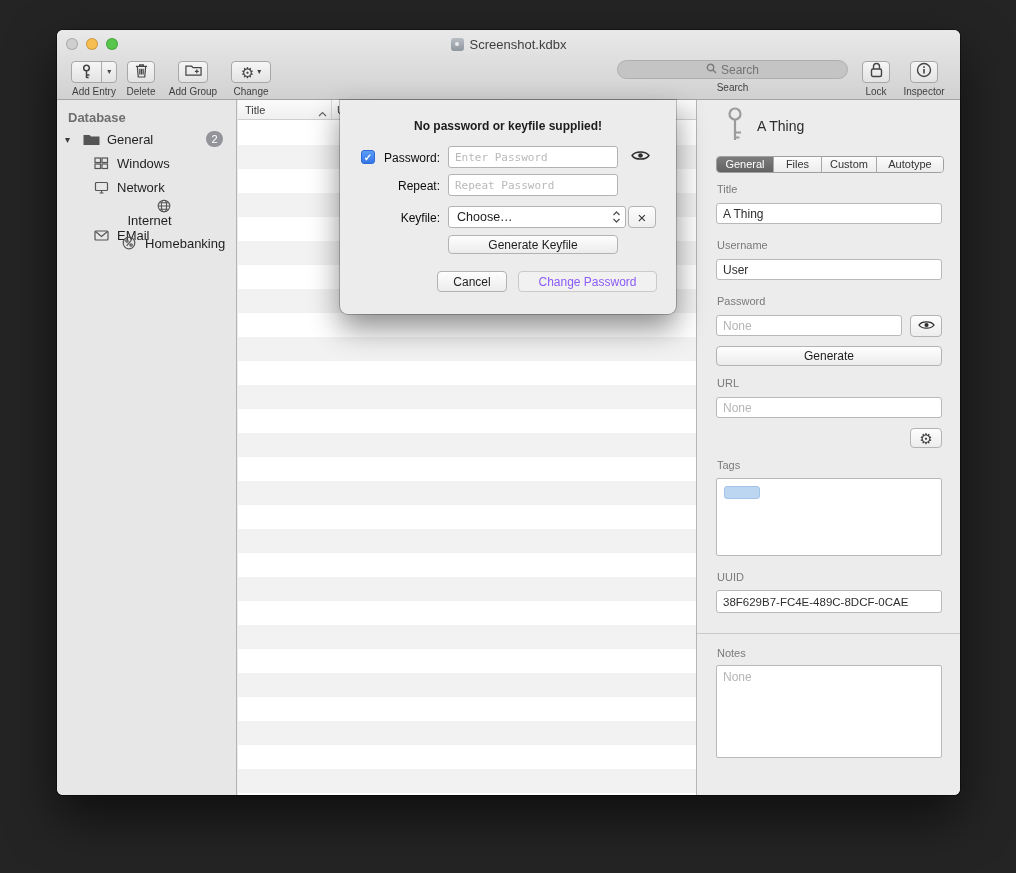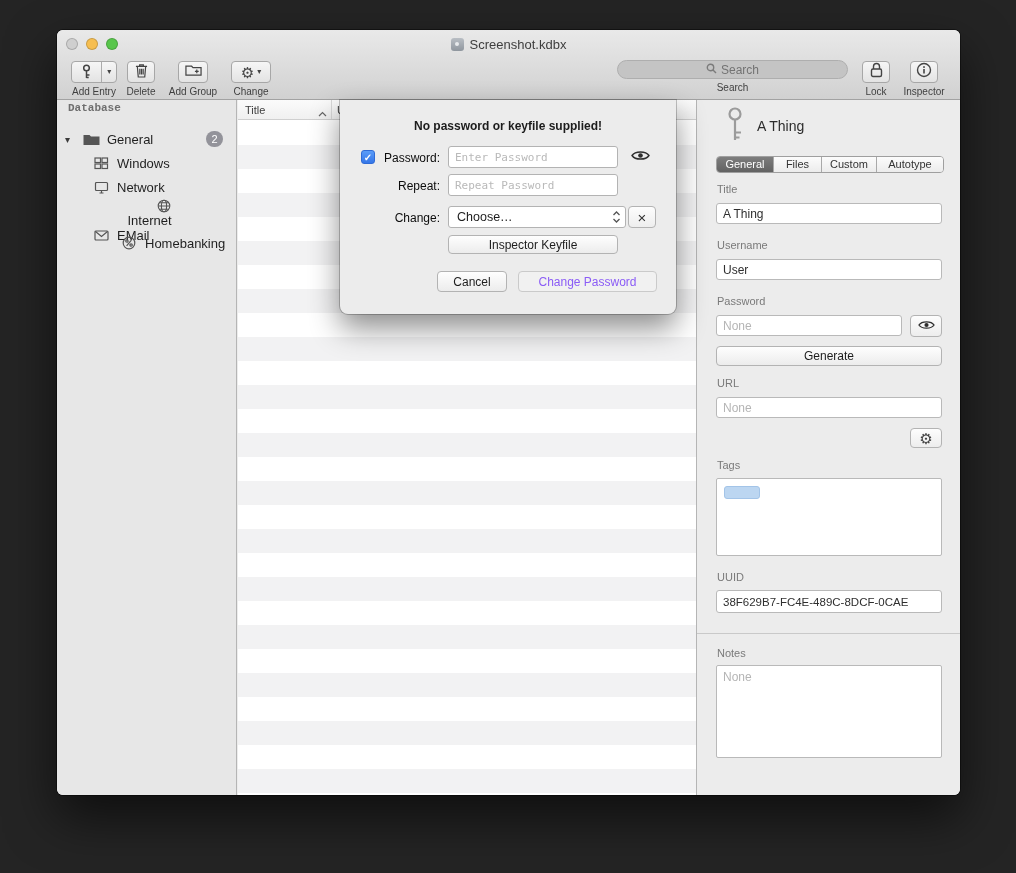--- a/index.html
+++ b/index.html
@@ -37,21 +37,21 @@
   .caret-glyph { font-size:8px; color:#444; line-height:1; }
   .gear-glyph { font-size:15px; color:#444; line-height:1; }
 
   .search-field { width:231px; height:19px; border-radius:10px; background:#c4c4c4;
     border:1px solid #aeaeae; display:flex; align-items:center; justify-content:center; gap:4px;
     font-size:12px; color:#737373; }
 
   
   .sidebar { position:absolute; top:70px; left:0; width:180px; bottom:0; background:#e7e7e7;
     border-right:1px solid #b5b5b5; }
-  .sb-header { position:absolute; top:2px; left:11px; font-size:11px; font-weight:700; color:#6f6f6f;font-family:Liberation Mono, monospace; }
+  .sb-header { position:absolute; top:10px; left:11px; font-size:13px; font-weight:700; color:#6f6f6f; }
   .sb-row { position:absolute; left:0; right:0; height:24px; display:flex; align-items:center; font-size:13px; color:#1f1f1f; }
   .sb-row .disc { width:10px; margin-left:8px; font-size:10px; color:#3c3c3c; }
   .sb-row .sb-icon { width:20px; display:flex; justify-content:center; margin-left:6px; }
   .sb-row.child .sb-icon { margin-left:34px; }
   .sb-row .sb-text { margin-left:6px; }
   .badge { position:absolute; right:13px; top:4px; min-width:17px; height:16px; border-radius:9px;
     background:#93939a; color:#fff; font-size:11px; line-height:16px; text-align:center; padding:0 4px; }
 
   
   .entry-list { position:absolute; top:70px; left:181px; width:458px; bottom:0; background:#fff; }
@@ -327,34 +327,34 @@
         <svg width="19" height="13" viewBox="0 0 18 12">
           <path d="M1 6 C4 1.5 14 1.5 17 6 C14 10.5 4 10.5 1 6 Z" fill="none" stroke="#2e2e2e" stroke-width="1.4"></path>
           <circle cx="9" cy="6" r="2.2" fill="#2e2e2e"></circle>
         </svg>
       </span>
     </button>
 
     <span class="dlg-label" style="top:79px;">Repeat:</span>
     <input class="dlg-field" style="top: 74px;" type="text" placeholder="Repeat Password">
 
-    <span class="dlg-label" style="top:111px;">Change:</span>
+    <span class="dlg-label" style="top:111px;">Keyfile:</span>
     <div class="popup" style="top:106px;">
       <span class="popup-text">Choose…</span>
       <span class="stepper">
         <svg width="9" height="14" viewBox="0 0 9 14" fill="none" stroke="#555" stroke-width="1.3">
           <path d="M1.5 5 L4.5 2 L7.5 5 M1.5 9 L4.5 12 L7.5 9"></path>
         </svg>
       </span>
     </div>
     <button class="sq-btn" style="left:288px; top:106px;">
       <span>×</span>
     </button>
 
-    <button class="push-btn" style="position:absolute; left:108px; top:135px; width:170px; height:19px;">Inspector Keyfile</button>
+    <button class="push-btn" style="position:absolute; left:108px; top:135px; width:170px; height:19px;">Generate Keyfile</button>
 
     <button class="push-btn" style="position:absolute; left:97px; top:171px; width:70px; height:21px;">Cancel</button>
     <button class="push-btn disabled" style="position:absolute; left:178px; top:171px; width:139px; height:21px;">Change Password</button>
   </div>
 
   <div class="inspector">
 
     <span class="insp-key">
       <svg width="26" height="38" viewBox="0 0 26 38" fill="none" stroke="#9b9b9b" stroke-width="2.2">
         <circle cx="13" cy="8" r="5.5"></circle>

